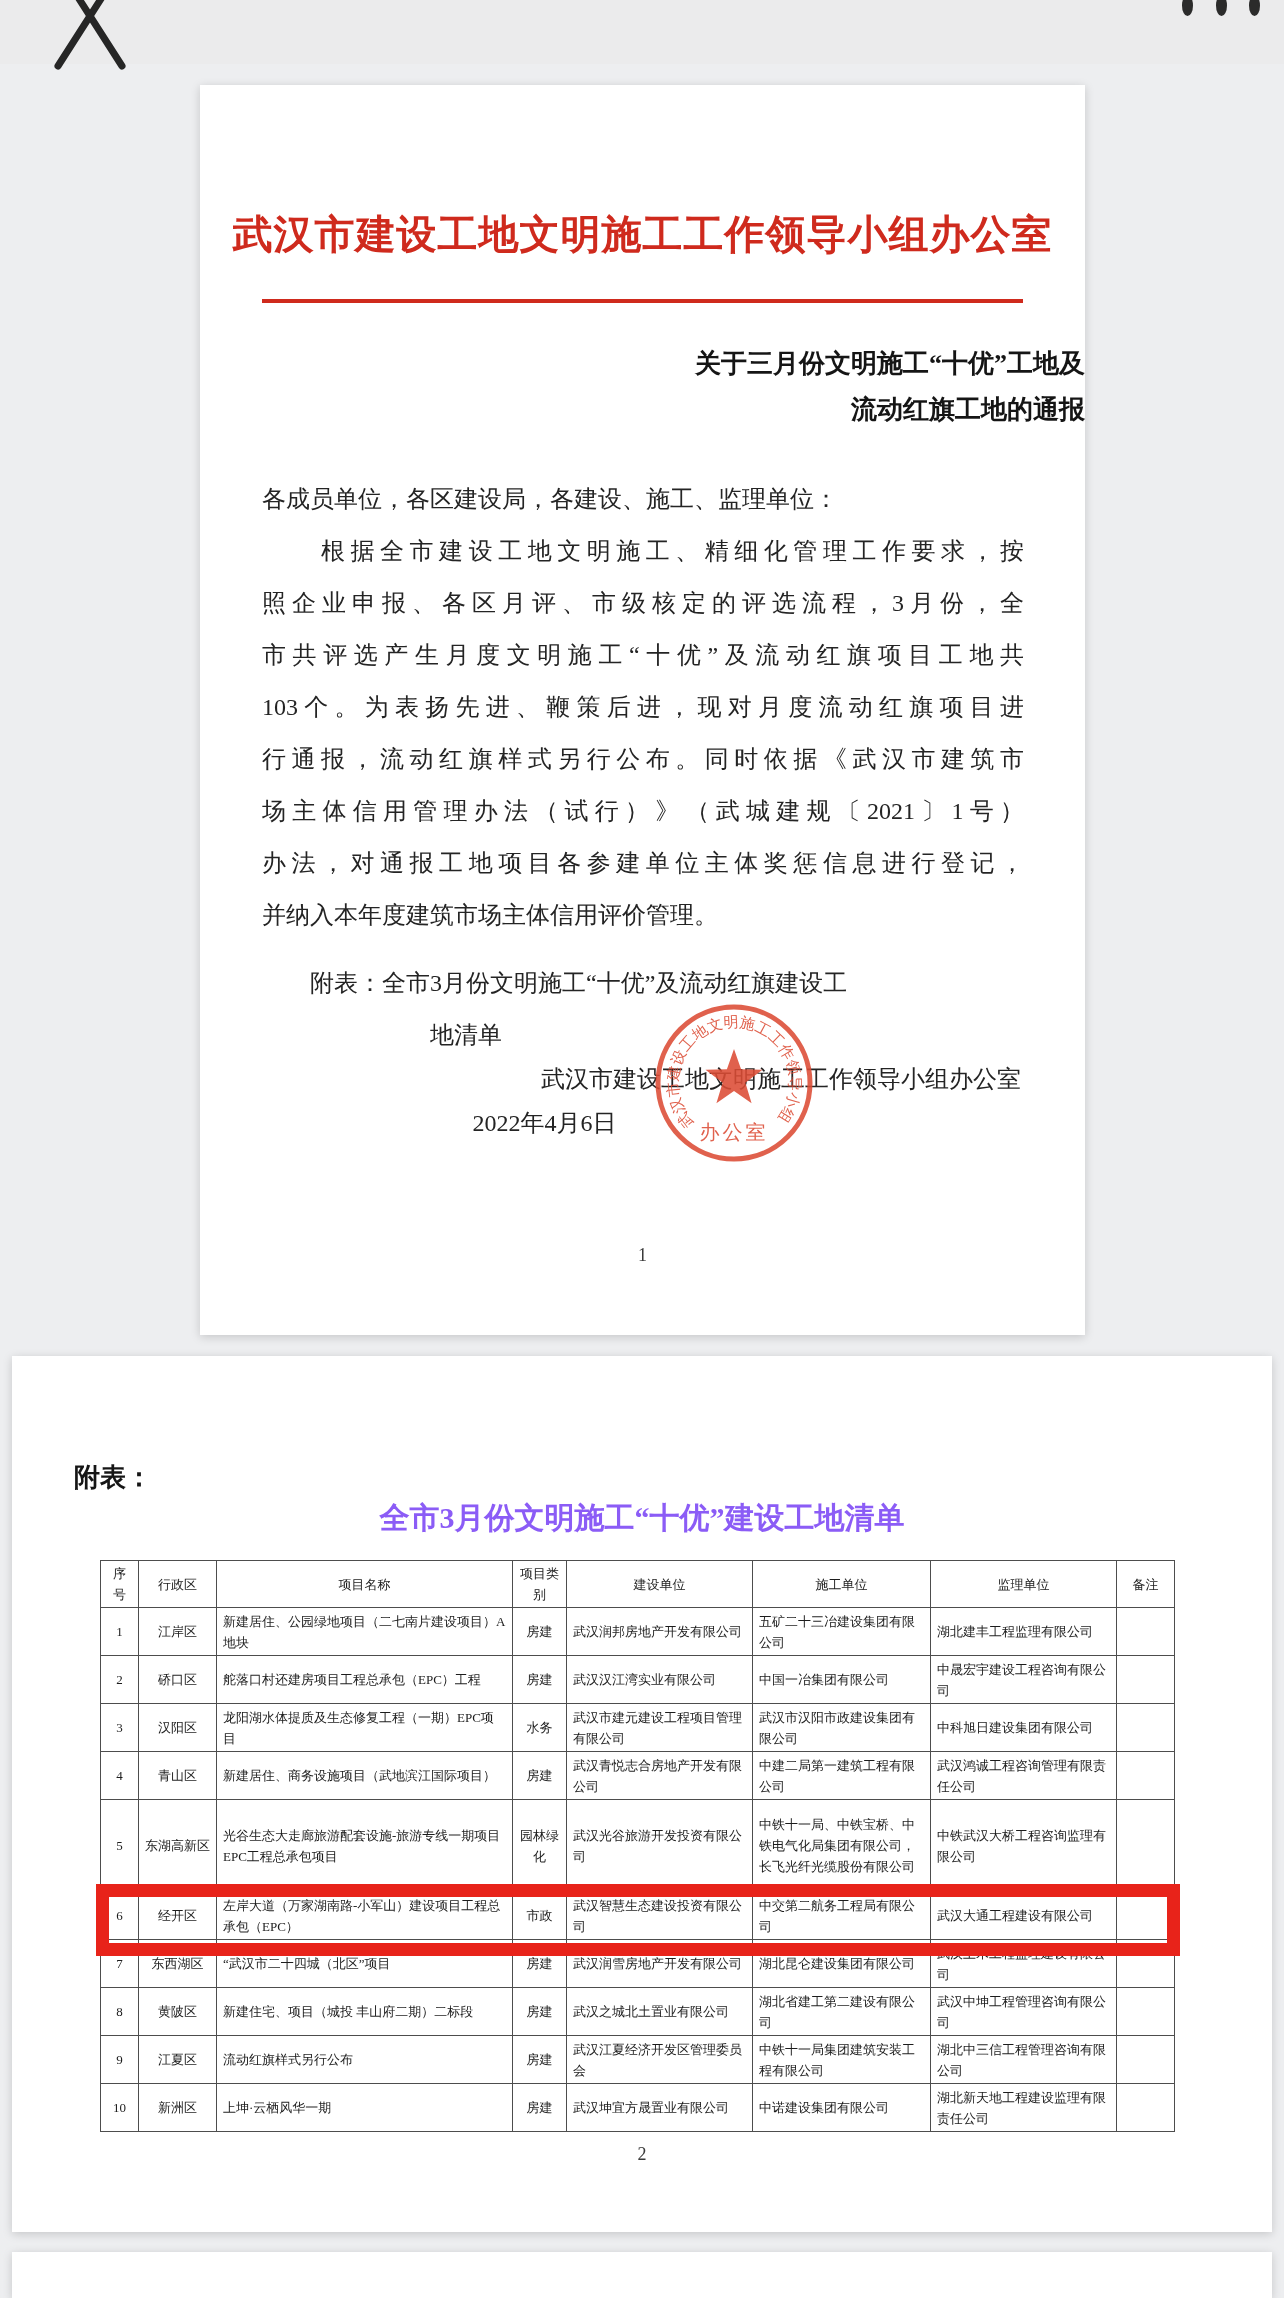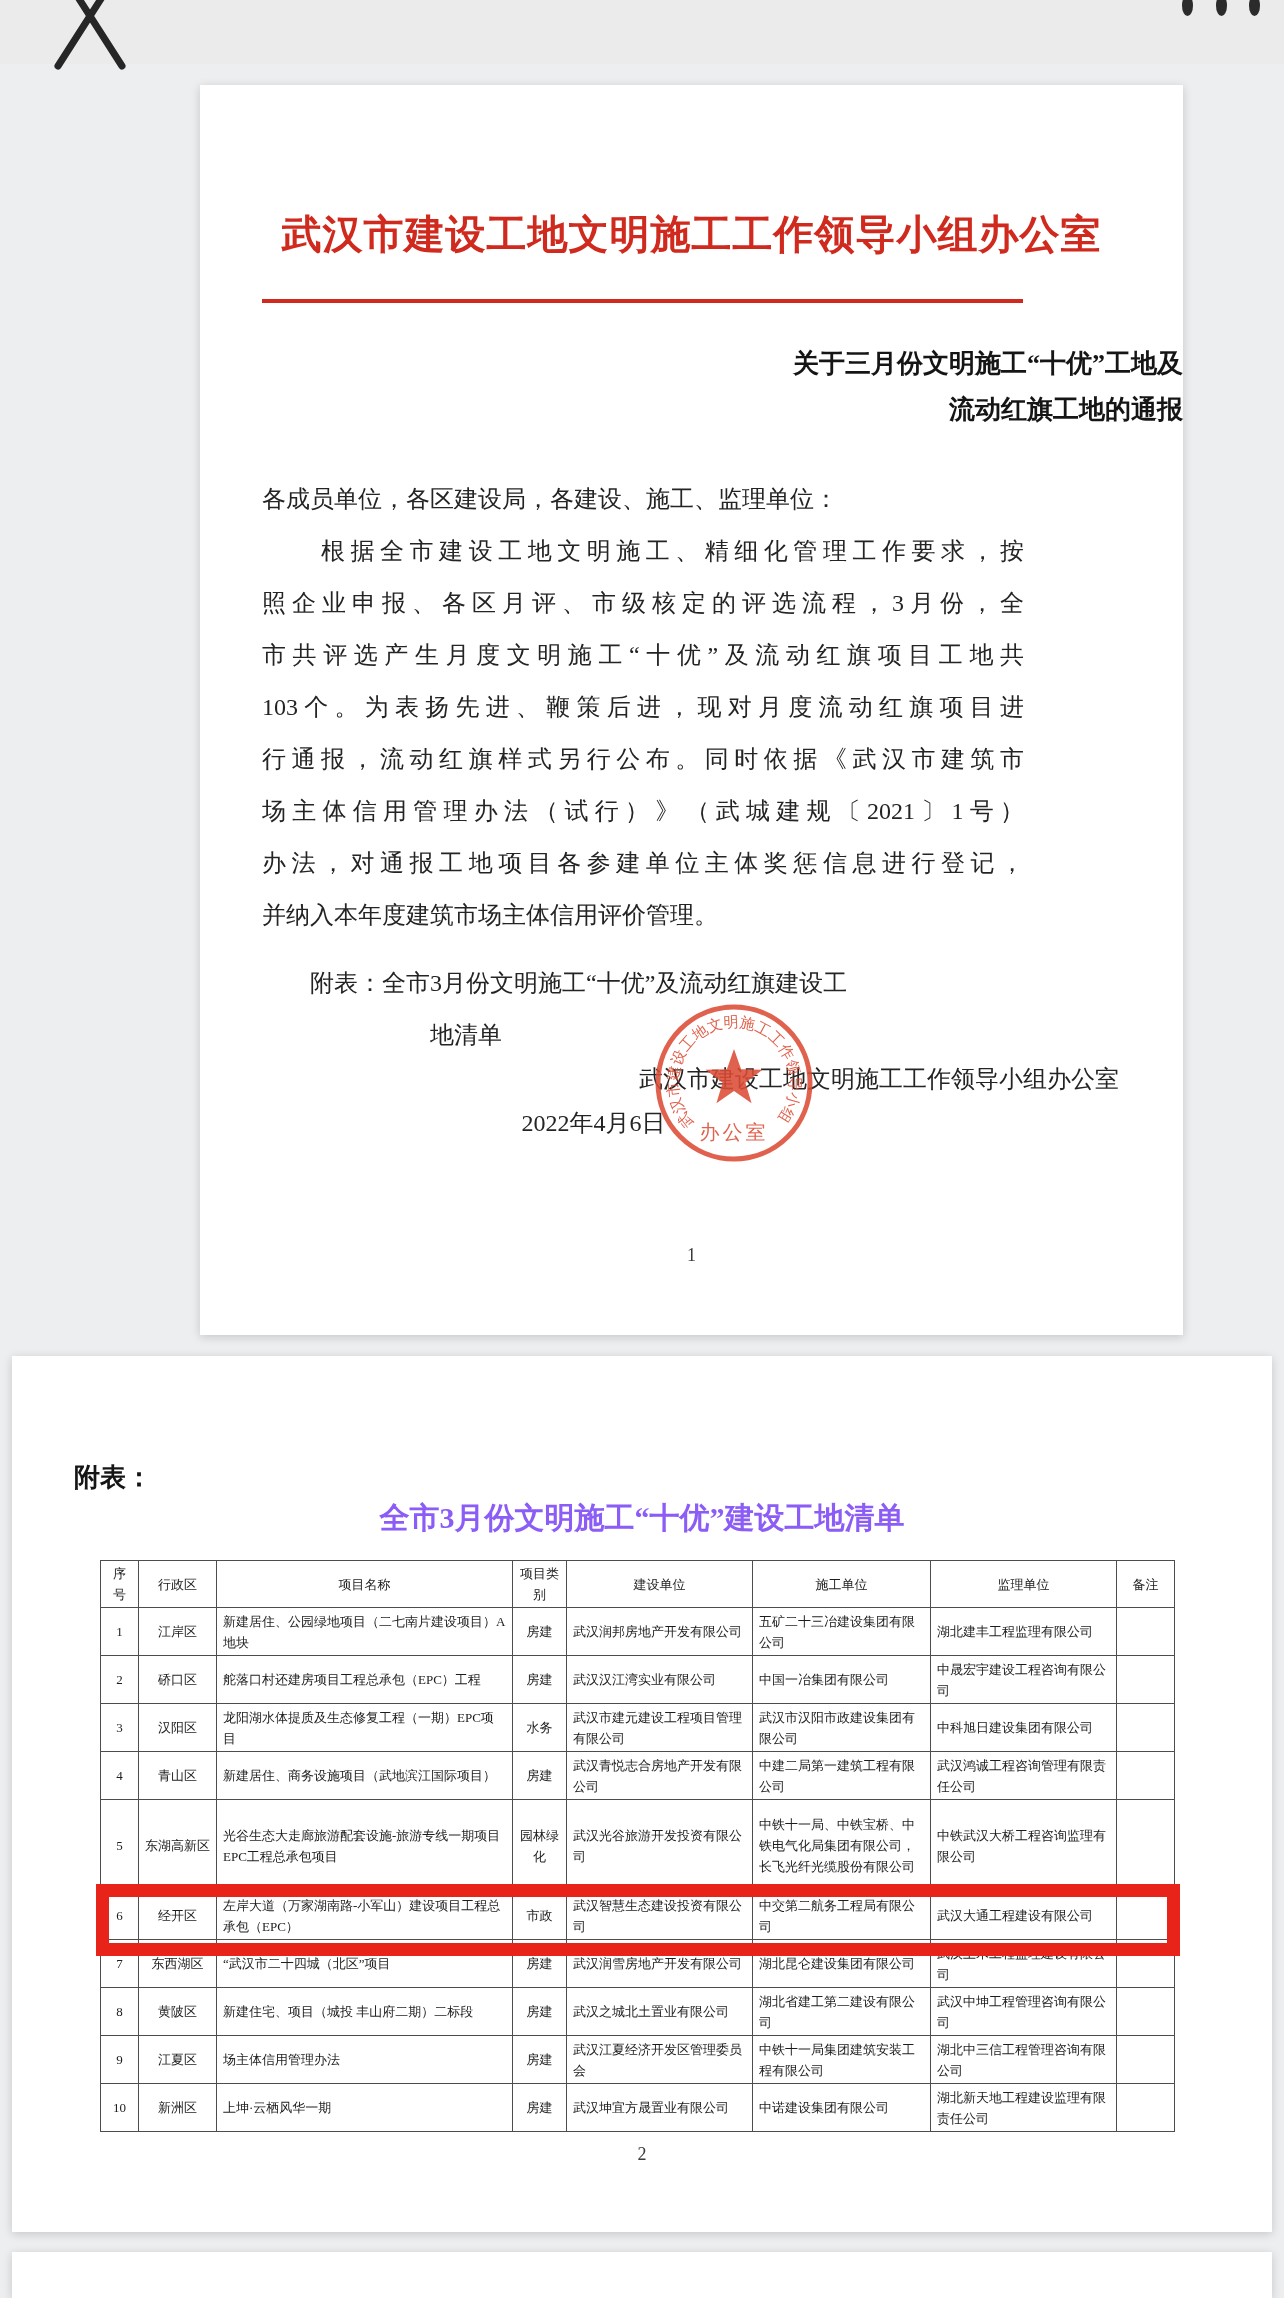--- a/index.html
+++ b/index.html
@@ -6,21 +6,21 @@
   body{
     width:1284px;height:2298px;position:relative;overflow:hidden;
     background:#edeef0;font-family:"Liberation Serif",serif;
   }
   #topbar{position:absolute;top:0;left:0;width:1284px;height:64px;background:#ebebec}
   #close-btn{position:absolute;left:44px;top:0;width:92px;height:74px;cursor:pointer}
   #more-btn{position:absolute;right:24px;top:0;width:78px;height:30px;display:flex;justify-content:space-between;align-items:flex-start;cursor:pointer}
   .dot{width:11px;height:21px;background:#2b2b2b;border-radius:50%;margin-top:-5px}
 
   .page{position:absolute;background:#ffffff;box-shadow:0 2px 9px rgba(0,0,0,.17)}
-  #page1{left:200px;top:85px;width:983px;height:1250px}
+  #page1{left:200px;top:85px;width:885px;height:1250px}
   #page2{left:12px;top:1356px;width:1260px;height:876px}
   #page3{left:12px;top:2252px;width:1260px;height:46px}
 
   .org-header{position:absolute;top:122px;left:0;width:100%;text-align:center;
     font-size:40px;font-weight:900;color:#cf2a1d;letter-spacing:1px;white-space:nowrap}
   .red-rule{position:absolute;top:214px;left:62px;width:761px;height:4px;background:#cf2a1d}
   .doc-title{position:absolute;top:256px;left:0;width:100%;text-align:right;
     font-size:26px;font-weight:bold;color:#151515;line-height:46px}
   .body-text{position:absolute;top:388px;left:62px;width:762px;font-size:24px;color:#242424;line-height:52px}
   .bodyline{text-align:justify;text-align-last:justify}
@@ -215,21 +215,21 @@
           <td>新建住宅、项目（城投 丰山府二期）二标段</td>
           <td class="c">房建</td>
           <td>武汉之城北土置业有限公司</td>
           <td>湖北省建工第二建设有限公司</td>
           <td>武汉中坤工程管理咨询有限公司</td>
           <td></td>
         </tr>
         <tr>
           <td class="c">9</td>
           <td class="c">江夏区</td>
-          <td>场主体信用管理办法</td>
+          <td>流动红旗样式另行公布</td>
           <td class="c">房建</td>
           <td>武汉江夏经济开发区管理委员会</td>
           <td>中铁十一局集团建筑安装工程有限公司</td>
           <td>湖北中三信工程管理咨询有限公司</td>
           <td></td>
         </tr>
         <tr>
           <td class="c">10</td>
           <td class="c">新洲区</td>
           <td>上坤·云栖风华一期</td>

